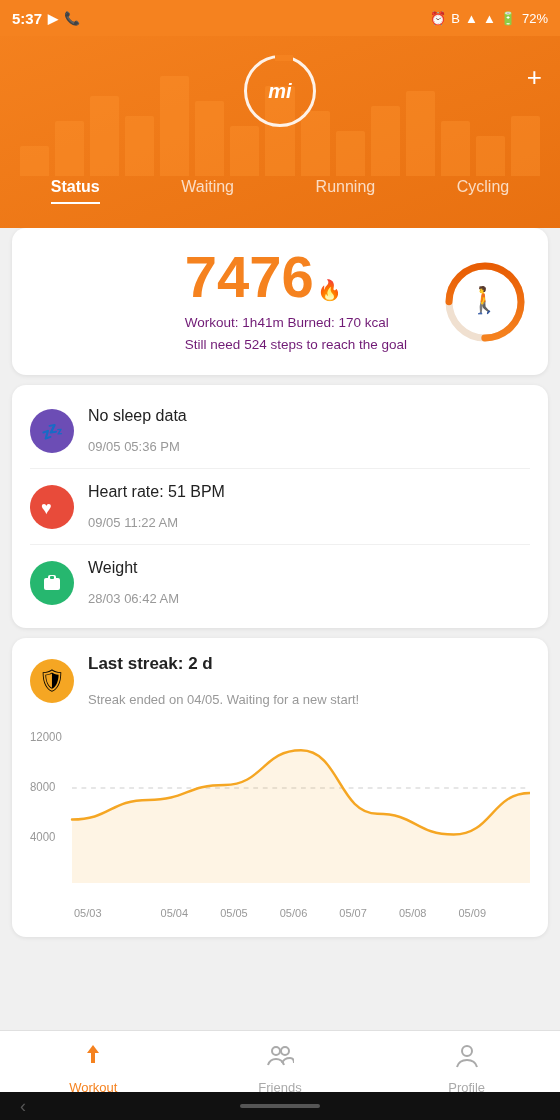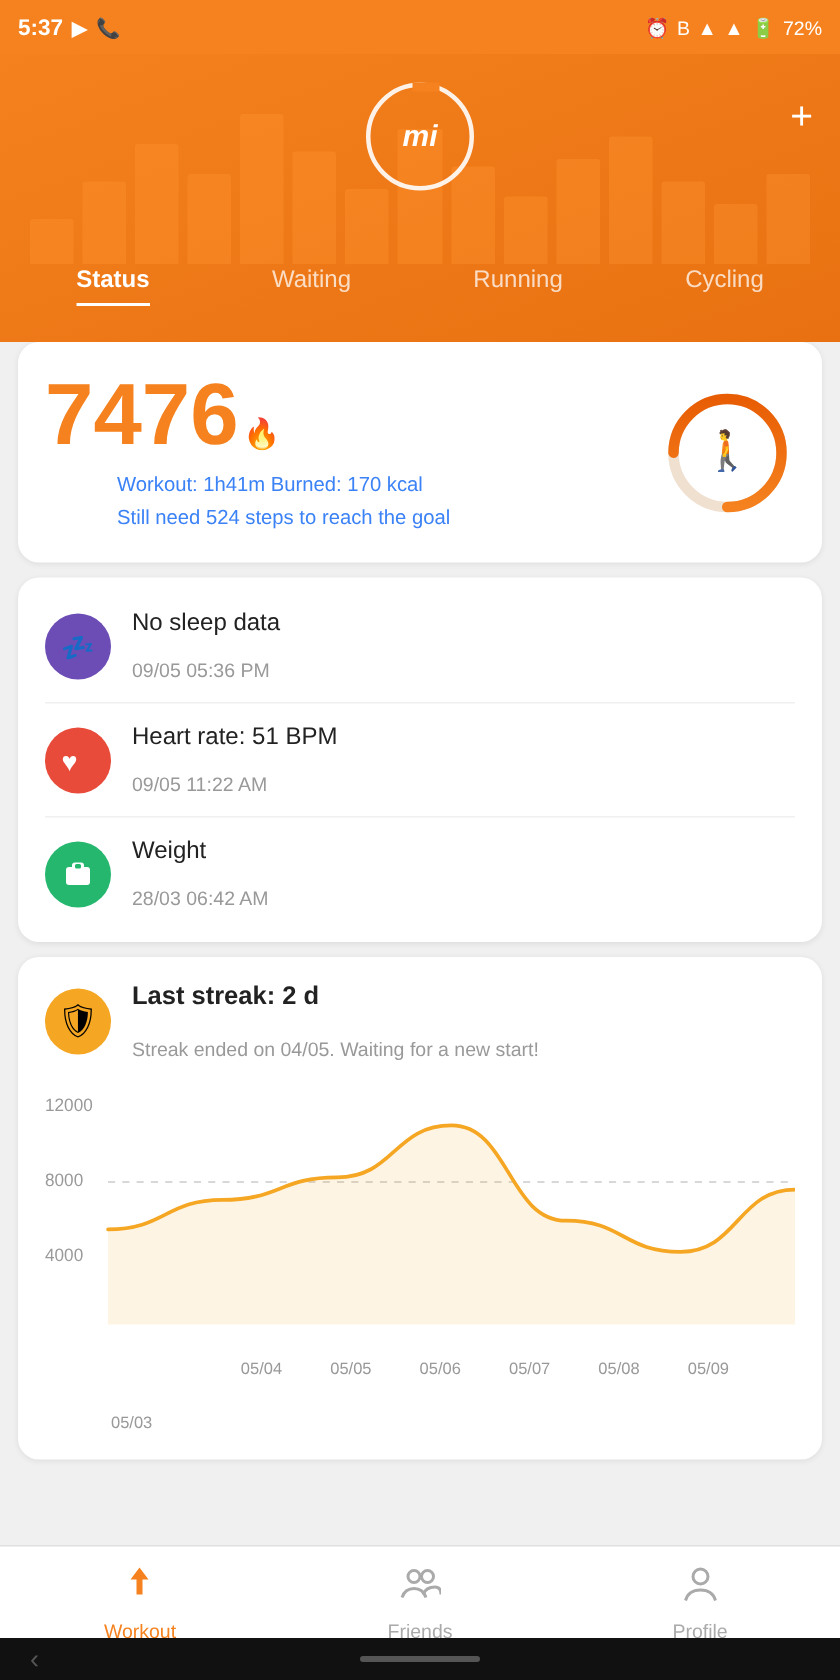--- a/index.html
+++ b/index.html
@@ -151,44 +151,44 @@
     }
 
     
     .steps-card {
       background: white;
       border-radius: 14px;
       padding: 20px 18px;
       margin-bottom: 10px;
       display: flex;
       align-items: center;
-      justify-content: space-between;
+      justify-content: flex-end;
       box-shadow: 0 1px 4px rgba(0,0,0,0.08);
+      gap: 33px;
     }
     .steps-left {}
     .steps-number {
       font-size: 58px;
       font-weight: 700;
       color: #f5821f;
       line-height: 1;
       display: flex;
       align-items: flex-end;
     }
     .steps-flame {
       font-size: 20px;
       color: #f5821f;
       margin-bottom: 6px;
       margin-left: 3px;
     }
     .steps-detail {
-      color: #3b82f6;
+      color: #701a75;
       font-size: 13.5px;
       margin-top: 6px;
       line-height: 1.6;
-      margin-left: 48px;
     }
 
     
     .ring-chart {
       width: 90px;
       height: 90px;
       position: relative;
     }
 
     
@@ -474,21 +474,21 @@
         <text x="0" y="118" font-size="12" fill="#999">4000</text>
 
         <line x1="44" y1="65" x2="524" y2="65" stroke="#ccc" stroke-width="1" stroke-dasharray="5,5"></line>
 
       <path d="M 44 96.53846153846155 C 84 96.53846153846155, 84 76.92307692307692, 124 76.92307692307692 C 164 76.92307692307692, 164 61.92307692307692, 204 61.92307692307692 C 244 61.92307692307692, 244 27.30769230769232, 284 27.30769230769232 C 324 27.30769230769232, 324 90.76923076923076, 364 90.76923076923076 C 404 90.76923076923076, 404 111.53846153846153, 444 111.53846153846153 C 484 111.53846153846153, 484 70, 524 70 L 524 160 L 44 160 Z" fill="rgba(245,166,35,0.12)" stroke="none"></path>
           <path d="M 44 96.53846153846155 C 84 96.53846153846155, 84 76.92307692307692, 124 76.92307692307692 C 164 76.92307692307692, 164 61.92307692307692, 204 61.92307692307692 C 244 61.92307692307692, 244 27.30769230769232, 284 27.30769230769232 C 324 27.30769230769232, 324 90.76923076923076, 364 90.76923076923076 C 404 90.76923076923076, 404 111.53846153846153, 444 111.53846153846153 C 484 111.53846153846153, 484 70, 524 70" fill="none" stroke="#f5a623" stroke-width="2.5" stroke-linecap="round"></path>
         </svg>
     </div>
 
     <div style="display:flex; justify-content:space-between; padding: 4px 44px 0 44px;" id="chart-x-labels">
-    <span style="font-size: 11px; color: rgb(153, 153, 153); margin-top: 36px;">05/03</span>
+    <span style="font-size: 11px; color: rgb(153, 153, 153);">05/03</span>
         <span style="font-size: 11px; color: rgb(153, 153, 153); margin-left: 27px;">05/04</span>
         <span style="font-size: 11px; color: rgb(153, 153, 153);">05/05</span>
         <span style="font-size: 11px; color: rgb(153, 153, 153);">05/06</span>
         <span style="font-size: 11px; color: rgb(153, 153, 153);">05/07</span>
         <span style="font-size: 11px; color: rgb(153, 153, 153);">05/08</span>
         <span style="font-size: 11px; color: rgb(153, 153, 153);">05/09</span>
       </div>
   </div>
 
 </div>

